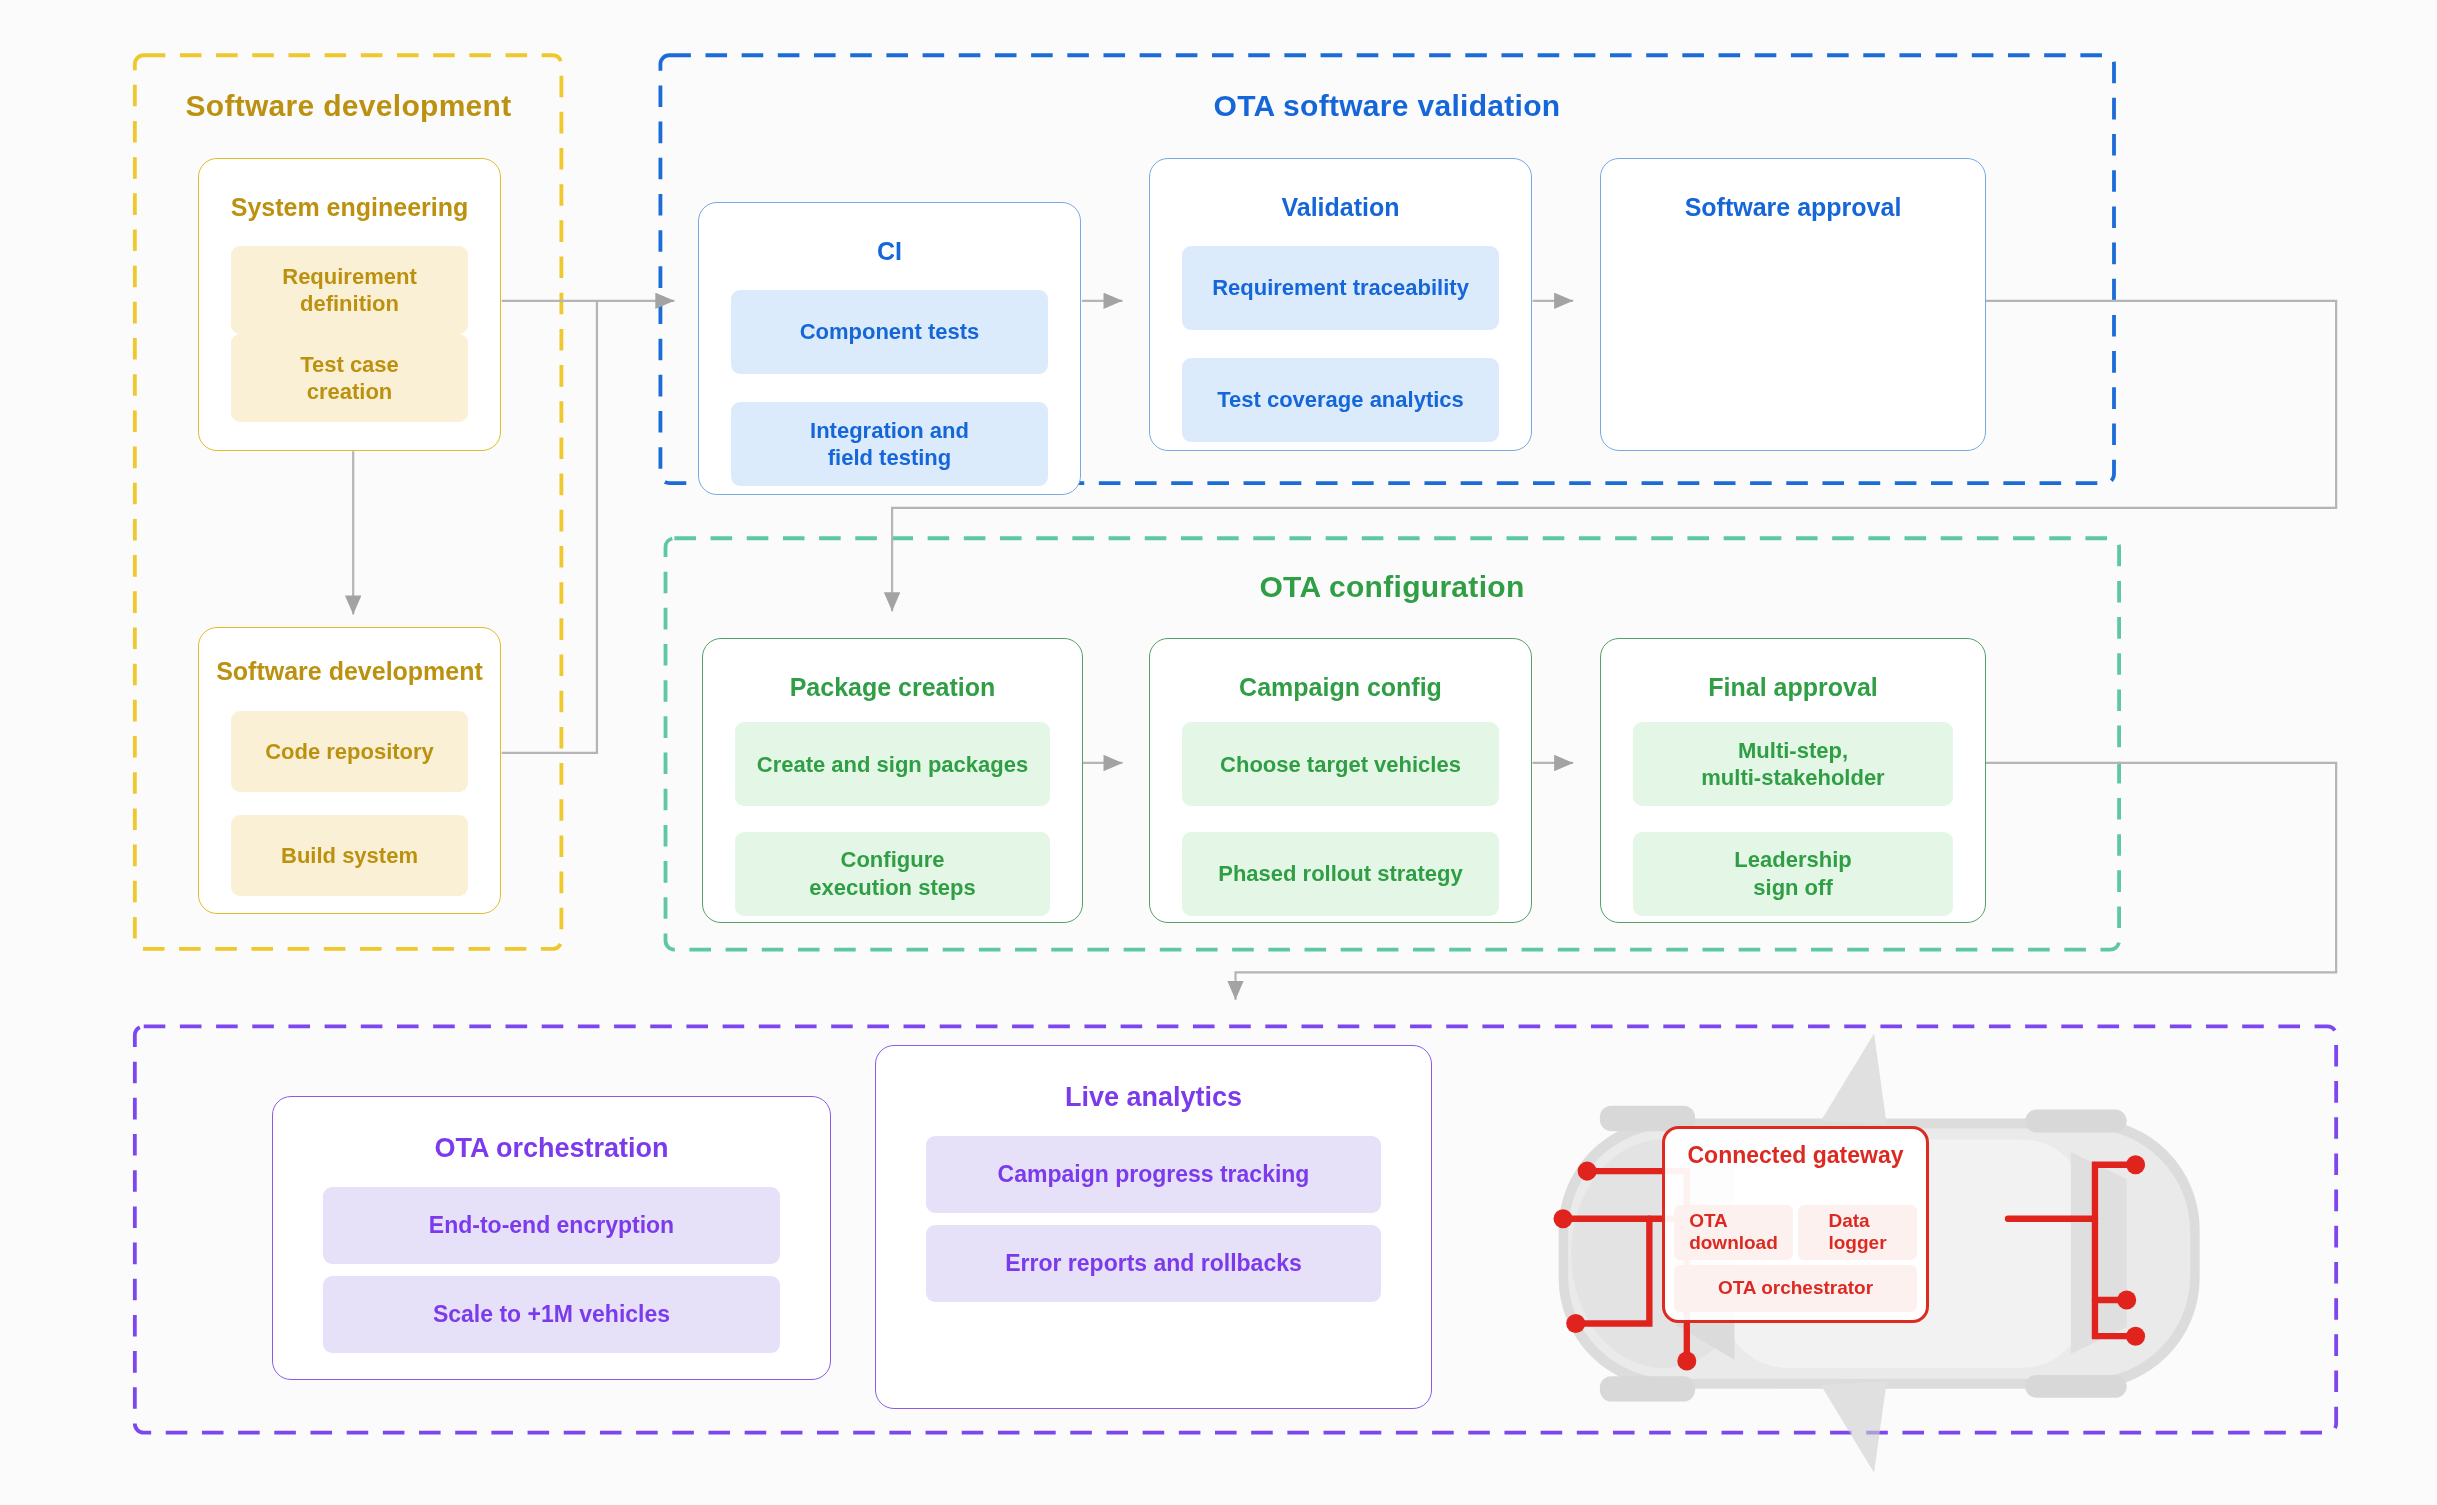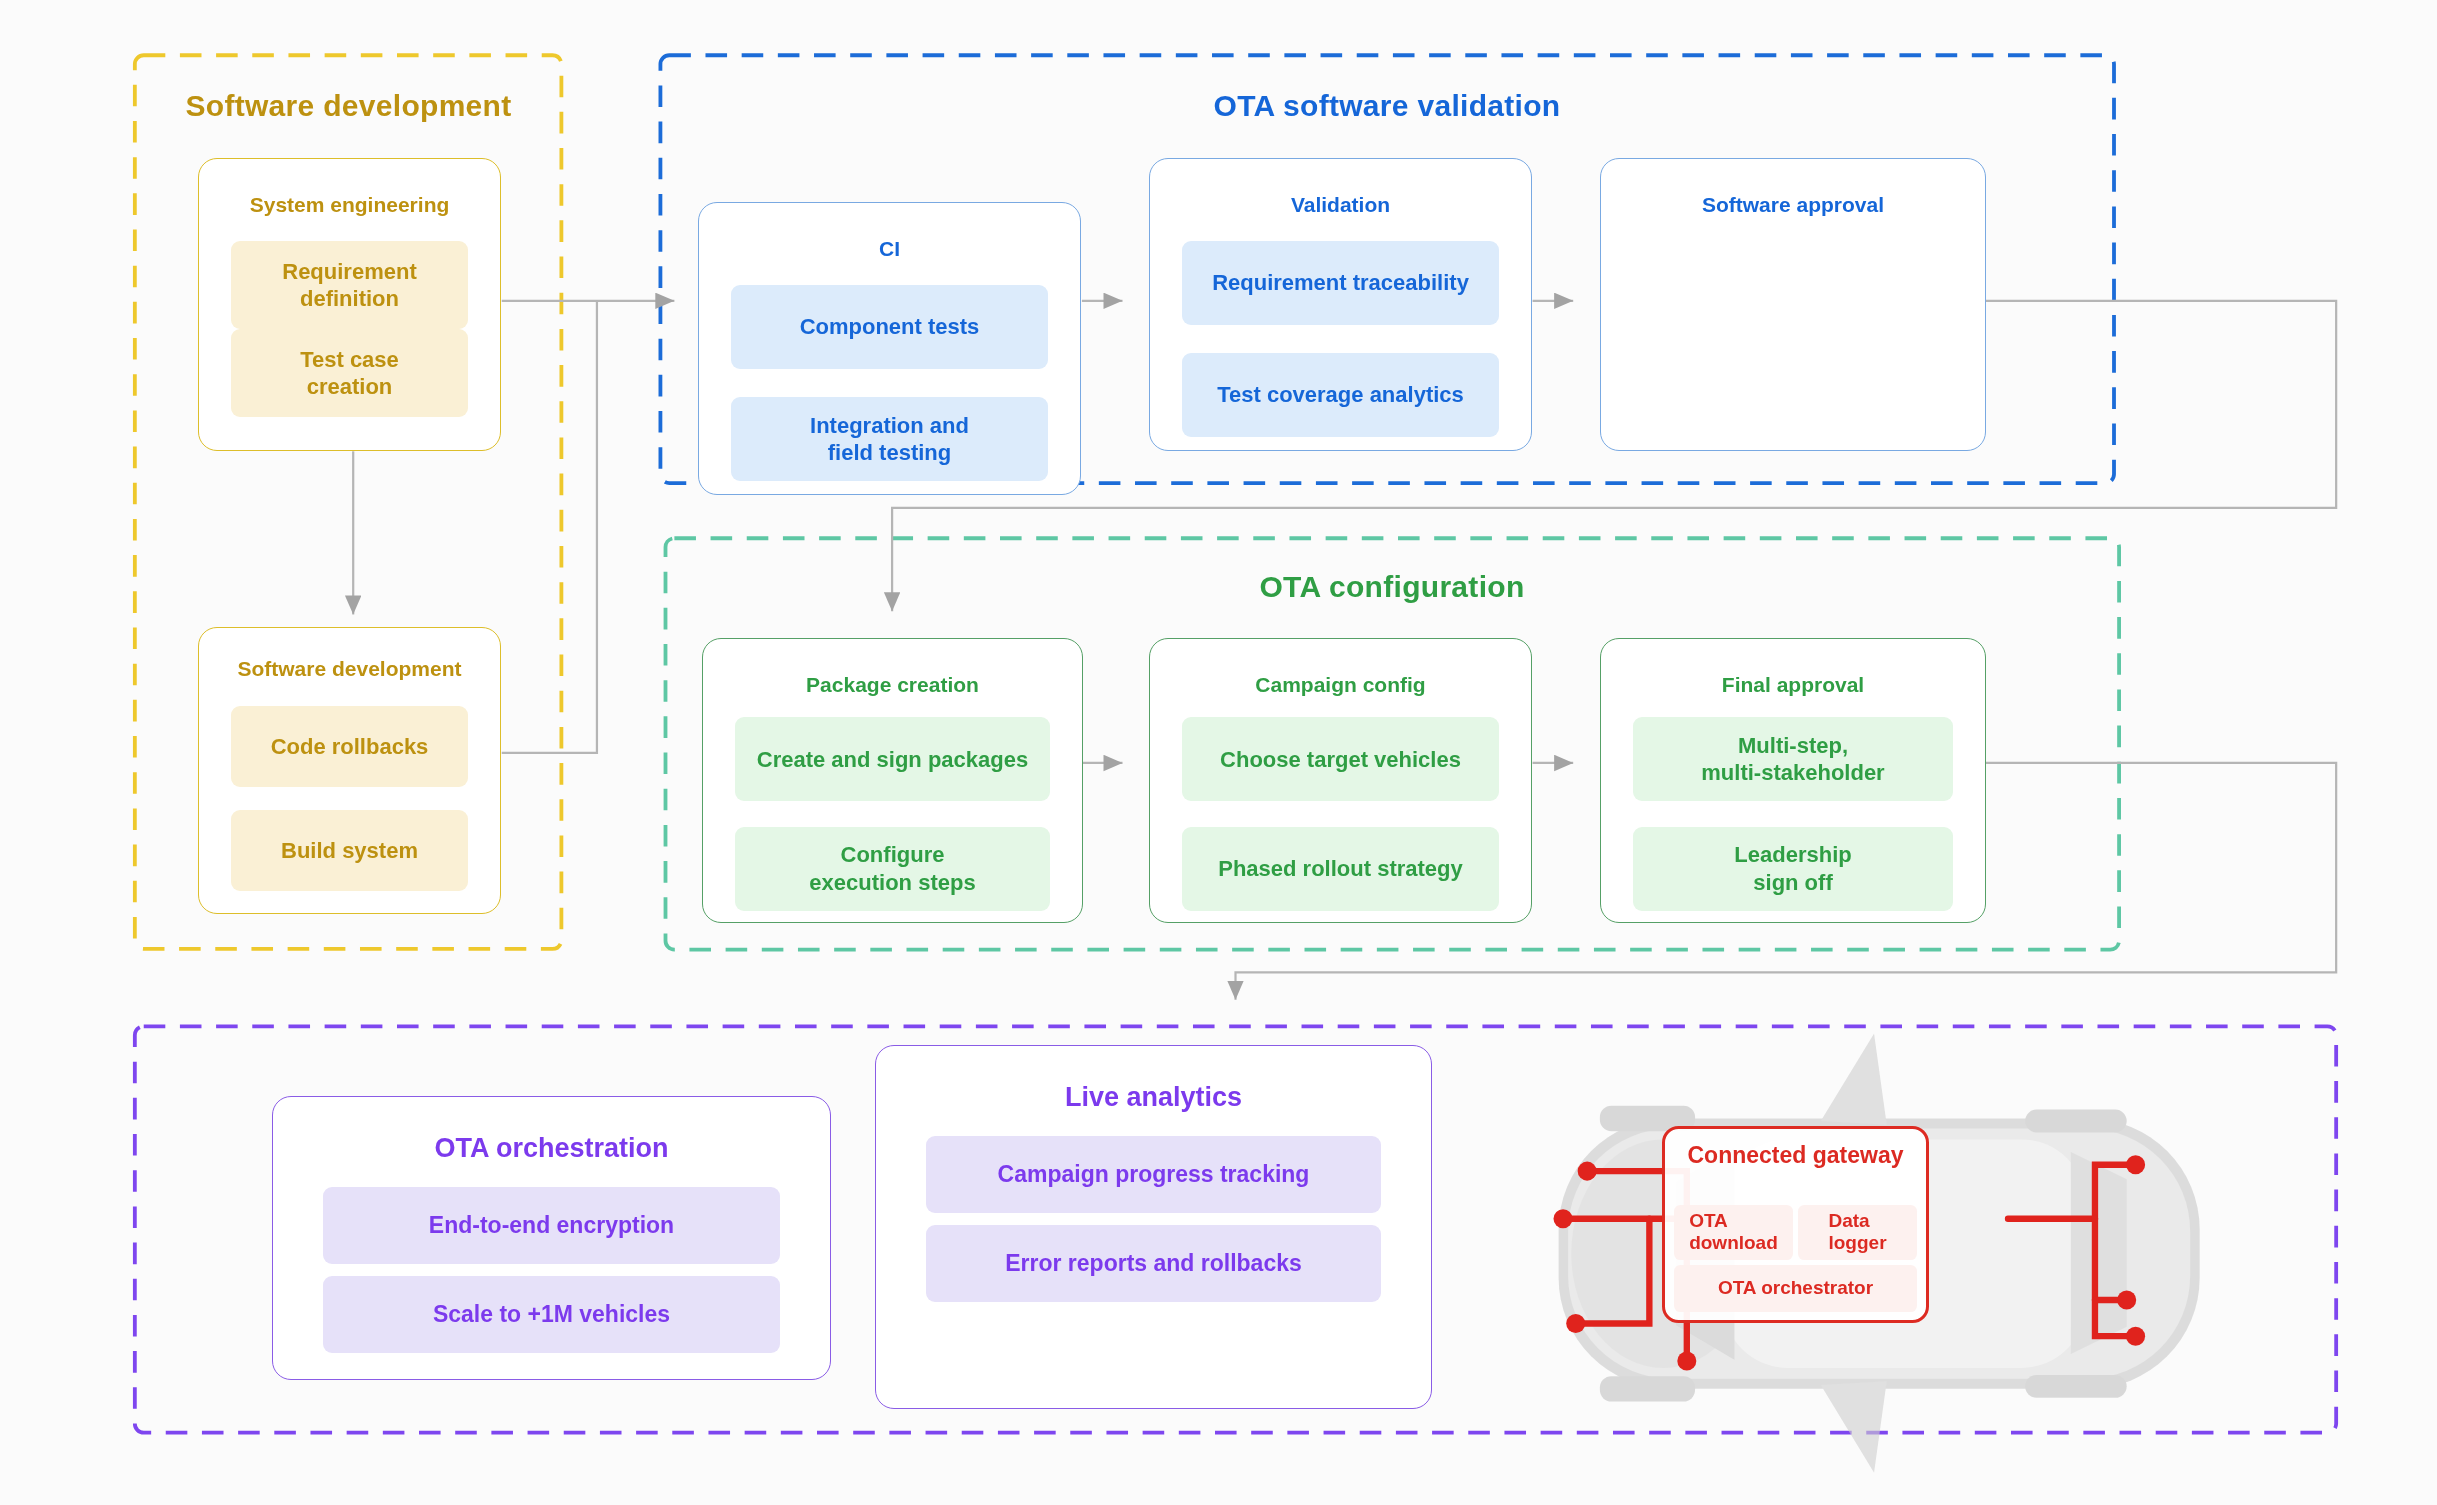--- a/index.html
+++ b/index.html
@@ -5,21 +5,21 @@
   html,body{margin:0;padding:0;background:#fbfbfb;}
   #canvas{position:relative;width:2438px;height:1505px;background:#fbfbfb;overflow:hidden;
           font-family:"Liberation Sans","DejaVu Sans",sans-serif;}
   #overlay{position:absolute;left:0;top:0;width:2438px;height:1505px;}
   .section-title{position:absolute;text-align:center;font-weight:700;font-size:30px;letter-spacing:0.3px;}
   .t-yellow{color:#bd9110;}
   .t-blue{color:#1566d8;}
   .t-green{color:#2f9e44;}
   .t-purple{color:#7c3aed;}
   .box{position:absolute;background:#ffffff;border-radius:19px;}
-  .box-title{text-align:center;font-weight:700;font-size:21px;margin-top:34px;}
+  .box-title{text-align:center;font-weight:700;font-size:25px;margin-top:34px;}
   .chips{display:flex;flex-direction:column;margin:24px 32px 0;}
   .chip{border-radius:9px;display:flex;align-items:center;justify-content:center;
         text-align:center;font-weight:700;font-size:22px;line-height:1.24;white-space:pre-line;}
   
   .b-yellow{border:1.9px solid #ddbe2a;}
   .b-yellow .box-title{color:#bd9110;}
   .b-yellow .chip{background:#faf0d5;color:#bd9110;height:88px;}
   .b-yellow .chips{}
   .b-yellow2 .box-title{margin-top:29px;}
   .b-yellow2 .chips{margin-top:25.4px;gap:23px;}
@@ -126,21 +126,21 @@
       <div class="chip">Requirement
 definition</div>
       <div class="chip">Test case
 creation</div>
     </div>
   </div>
 
   <div class="box b-yellow b-yellow2" style="left:198px;top:627px;width:303px;height:287px;box-sizing:border-box;">
     <div class="box-title">Software development</div>
     <div class="chips">
-      <div class="chip">Code rollbacks</div>
+      <div class="chip">Code repository</div>
       <div class="chip">Build system</div>
     </div>
   </div>
 
   <div class="box b-blue" style="left:698px;top:158px;width:383px;height:293px;box-sizing:border-box;margin-top:44px;">
     <div class="box-title">CI</div>
     <div class="chips">
       <div class="chip">Component tests</div>
       <div class="chip">Integration and
 field testing</div>

